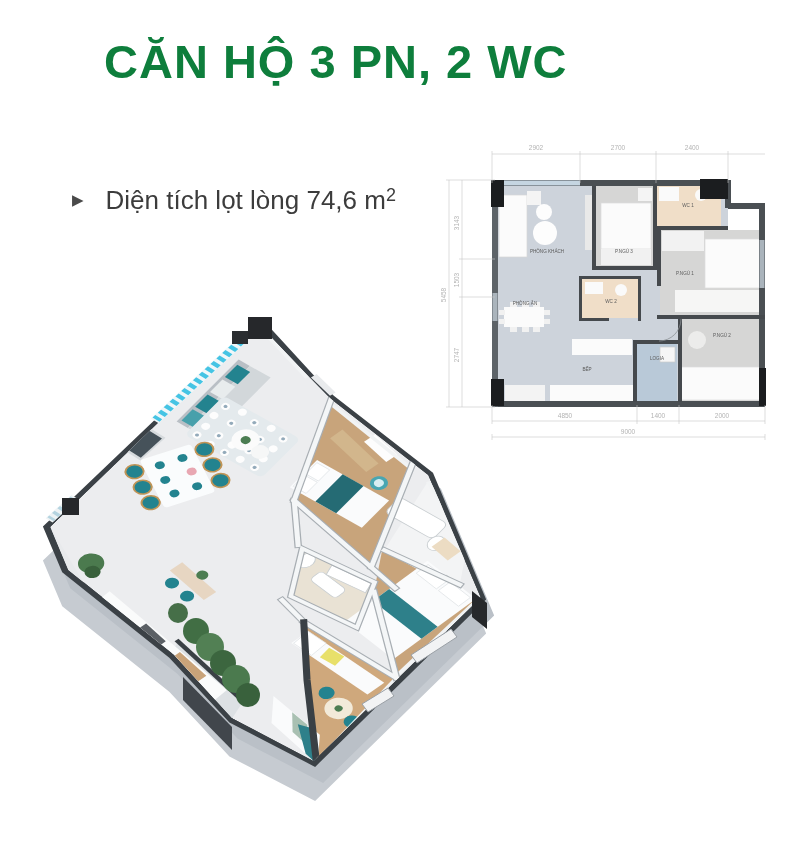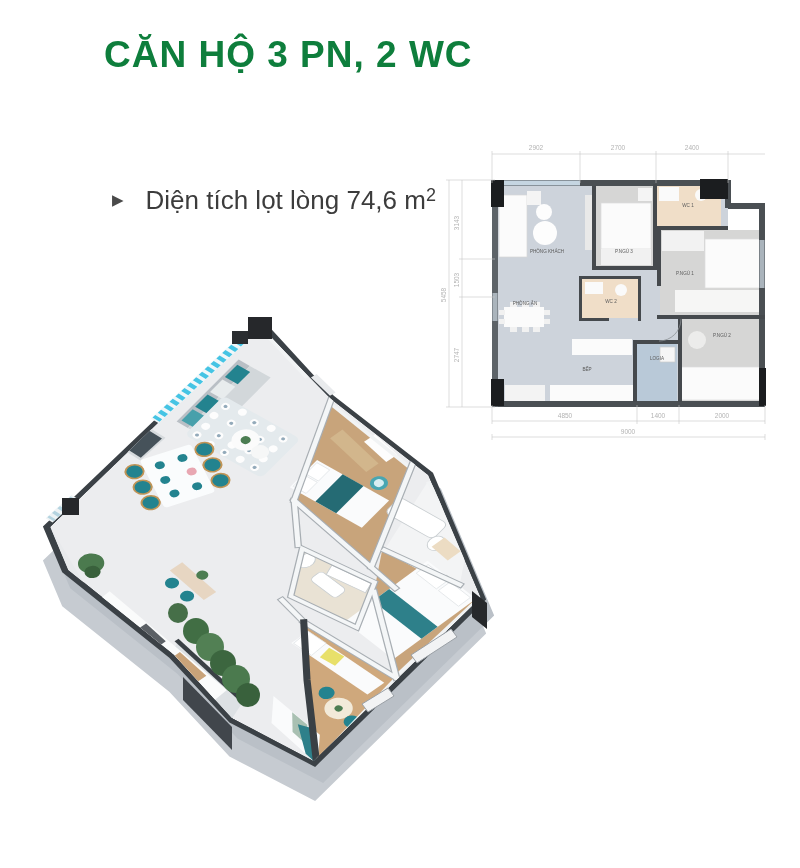--- a/index.html
+++ b/index.html
@@ -1,29 +1,29 @@
 <!DOCTYPE html>
 <html><head>
 <meta charset="utf-8">
 <style>
   html,body{margin:0;padding:0;background:#ffffff;}
   #page{position:relative;width:800px;height:868px;background:#ffffff;overflow:hidden;font-family:"Liberation Sans",sans-serif;}
-  #title{position:absolute;left:104px;top:34px;font-size:37px;font-weight:bold;color:#0e7e3c;letter-spacing:1px;}
+  #title{position:absolute;left:104px;top:34px;font-size:47px;font-weight:bold;color:#0e7e3c;letter-spacing:1px;}
   .bullet-line{position:absolute;left:72px;font-size:26px;color:#3c3c3c;}
   .tri{display:inline-block;vertical-align:4px;margin-right:22px;font-size:15px;color:#4a4a4a;}
   .sup{font-size:18px;vertical-align:8px;}
 </style>
 </head>
 <body>
 <div id="page">
 
   <div id="title">CĂN HỘ 3 PN, 2 WC</div>
 
 
-  <div class="bullet-line" style="top:185px;margin-left:40px;"><span class="tri">▶</span>Diện tích lọt lòng 74,6 m<span class="sup">2</span></div>
+  <div class="bullet-line" style="top:185px;"><span class="tri">▶</span>Diện tích lọt lòng 74,6 m<span class="sup">2</span></div>
 
   <svg id="plan2d" style="position:absolute;left:435px;top:135px;" width="365" height="325" viewBox="0 0 365 325">
 
     <polygon points="62,50 293,50 293,95 325,95 325,267 62,267" fill="#cdd3db"></polygon>
 
     <rect x="160" y="51" width="58" height="84" fill="#d6d6d5"></rect>
 
     <rect x="221" y="49" width="65" height="42" fill="#f0dec8"></rect>
 
     <rect x="225" y="95" width="100" height="85" fill="#d6d6d5"></rect>

